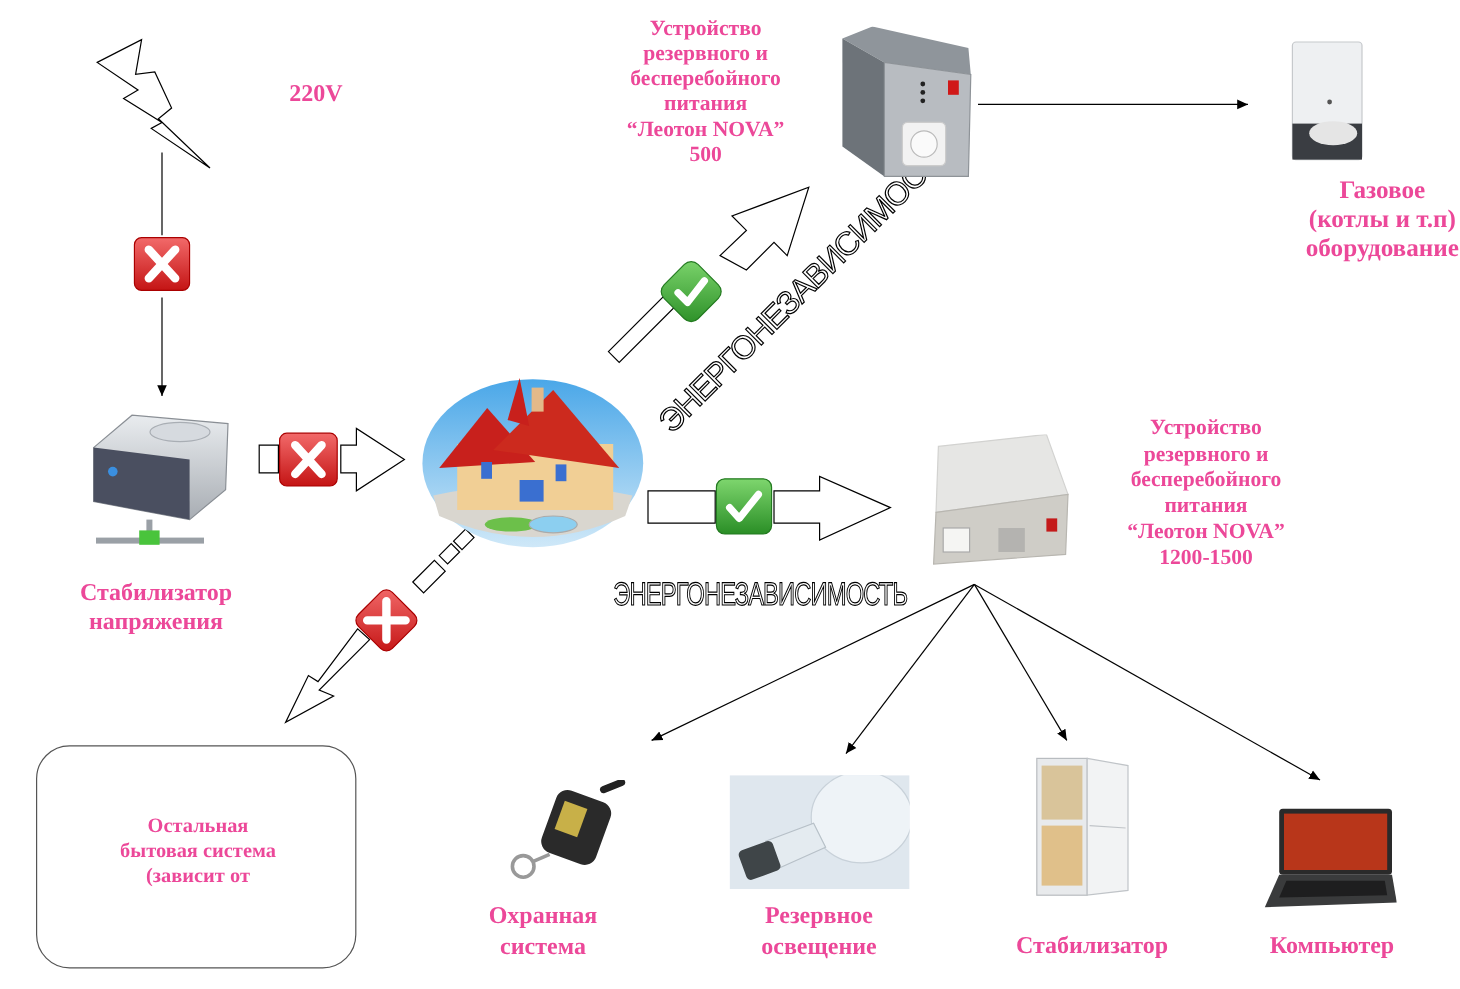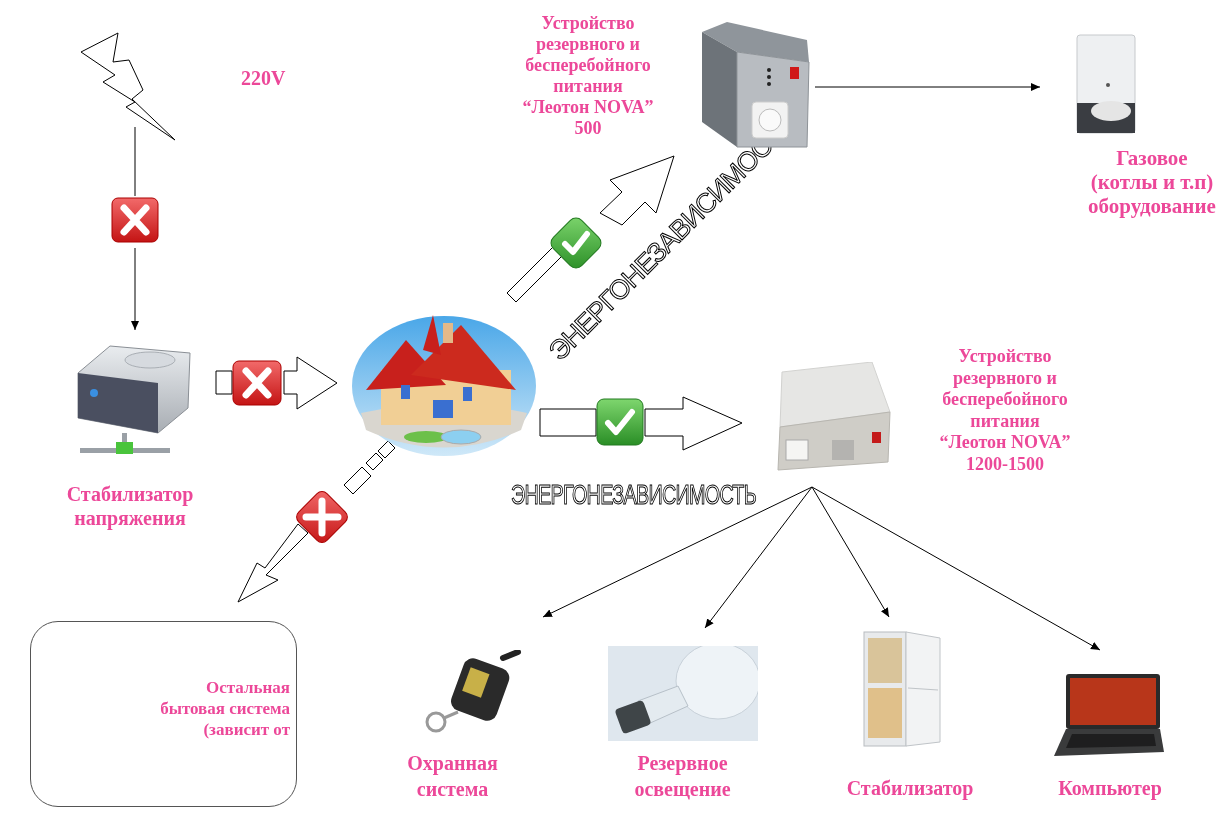--- a/index.html
+++ b/index.html
@@ -207,21 +207,21 @@
 <div class="lbl" style="left:915px;top:346px;width:180px;font-size:18px;line-height:21.5px;">
   <span>Устройство</span>
   <span>резервного и</span>
   <span>бесперебойного</span>
   <span>питания</span>
   <span>“Леотон NOVA”</span>
   <span>1200-1500</span>
 </div>
 
 <div class="rbox"></div>
-<div class="lbl" style="left:40px;top:677px;width:250px;font-size:17px;line-height:21px;text-align:right;">
+<div class="lbl" style="left:40px;top:677px;width:250px;font-size:17px;line-height:21px;">
   <span>Остальная</span>
   <span>бытовая система</span>
   <span>(зависит от</span>
 </div>
 
 <div class="abs" style="left:418px;top:650px;width:105px;height:85px;">
   <svg width="105" height="85">
     <line x1="85" y1="8" x2="100" y2="2" stroke="#222" stroke-width="6" stroke-linecap="round"></line>
     <rect x="38" y="12" width="48" height="55" rx="10" fill="#2a2a2a" transform="rotate(20 62 40)"></rect>
     <rect x="48" y="20" width="20" height="25" fill="#c8b048" transform="rotate(20 58 32)"></rect>

